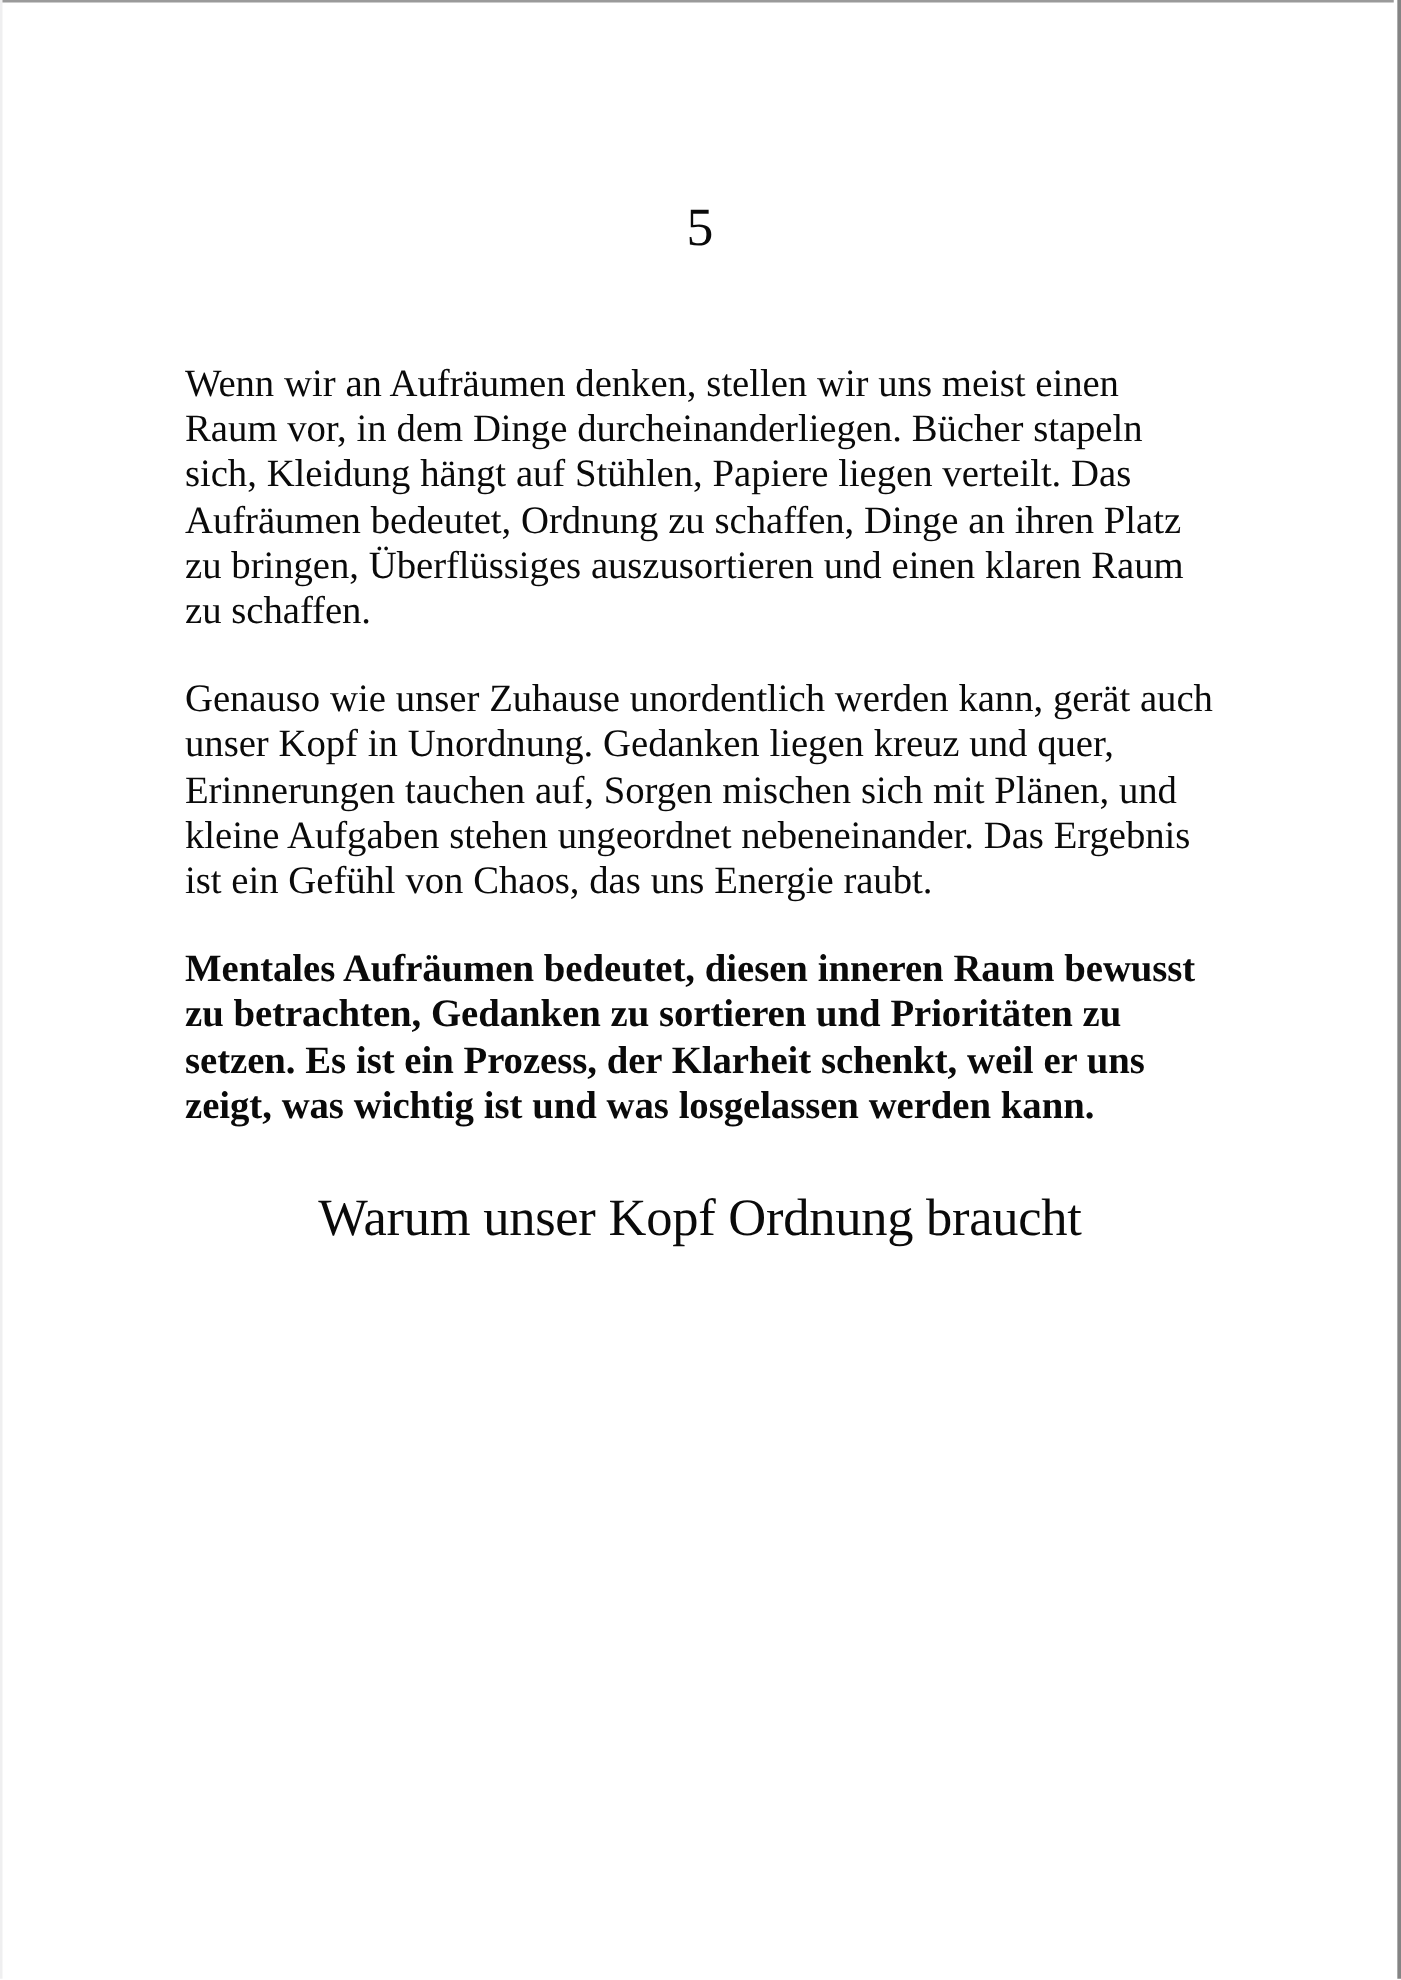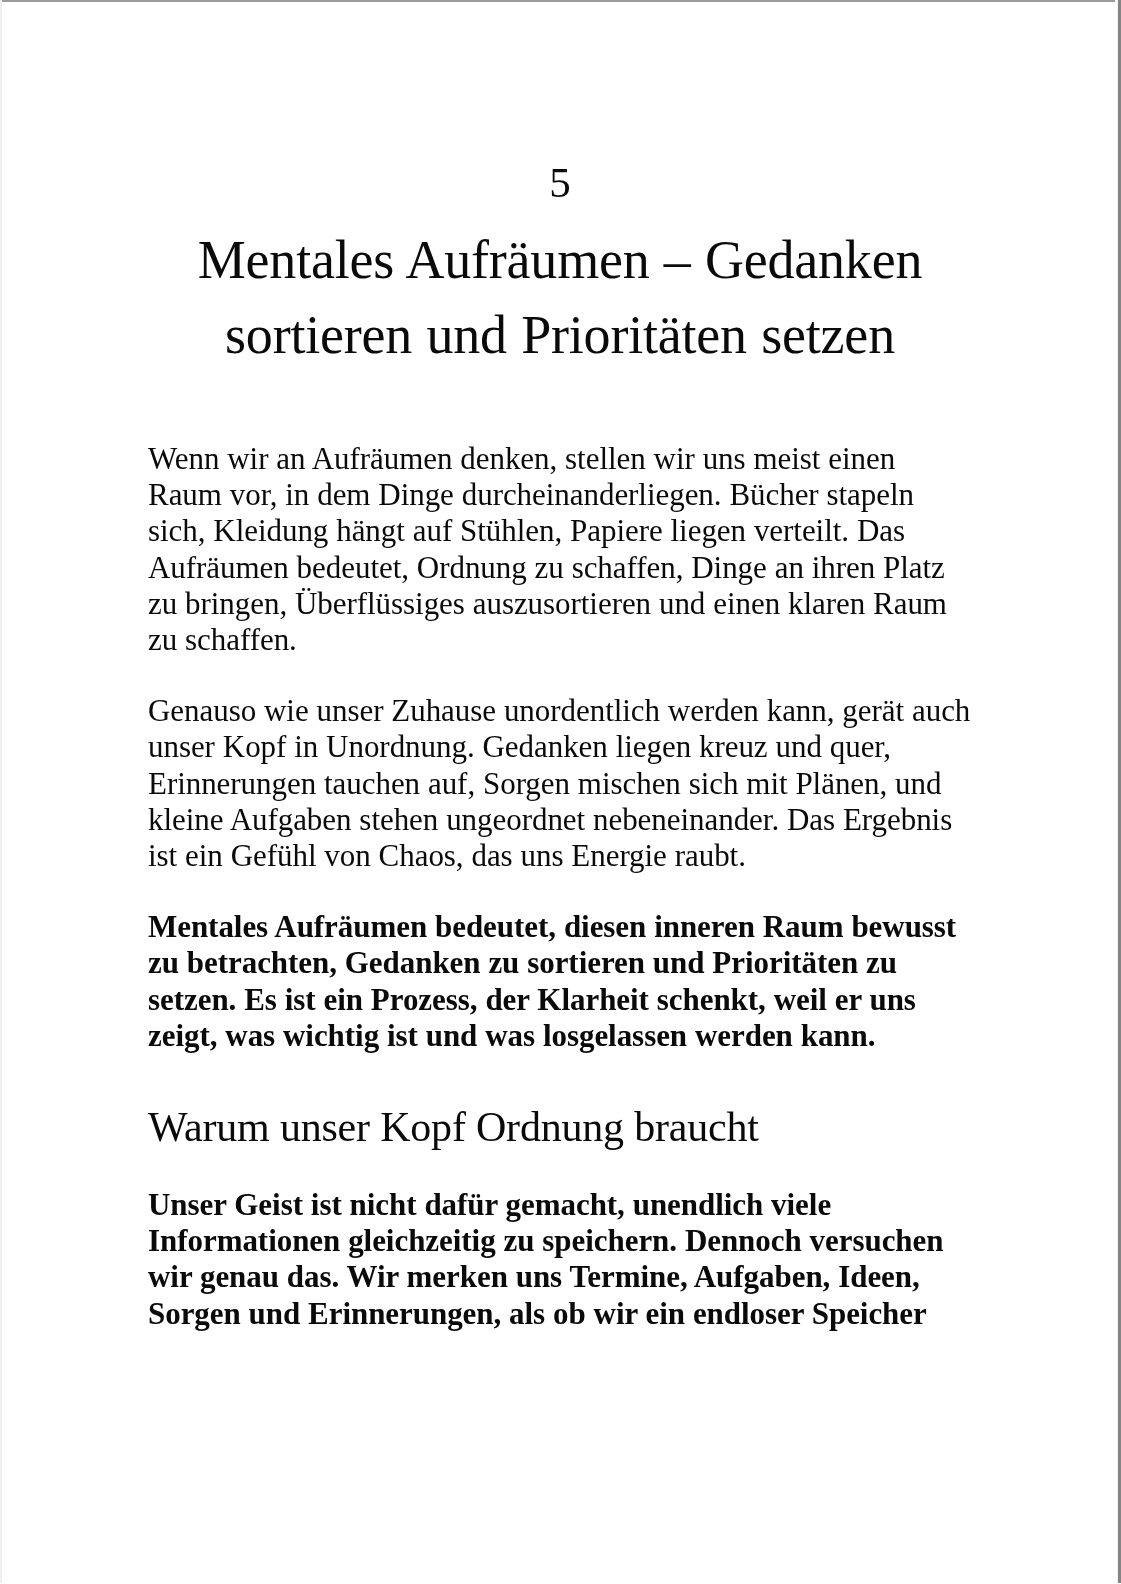--- a/index.html
+++ b/index.html
@@ -74,69 +74,62 @@
     letter-spacing: -0.2px;
     word-spacing: 1px;
   }
 
   
   .body-block {
     padding-top: 68px;
   }
 
   p.para {
-    margin: 0 0 35px 0;
+    margin: 12px 0 35px 0;
     font-size: 31px;
     line-height: 36.2px;
     text-align: left;
     letter-spacing: -0.05px;
     word-spacing: 0.2px;
   }
 
   p.para:last-child {
     margin-bottom: 0;
     font-weight: bold;
   }
 
   h2.section-heading {
     margin: 0;
     padding-top: 49px;
     padding-bottom: 36px;
     font-size: 42px;
     line-height: 48px;
     font-weight: normal;
-    text-align: left;
+    text-align: center;
     letter-spacing: -0.2px;
   }
 </style>
 </head>
 <body>
 
 <div class="page">
 
   <div class="edge-top"></div>
   <div class="edge-left"></div>
   <div class="edge-right"></div>
   <div class="edge-bottom"></div>
 
   <div class="content">
 
     <div class="chapter-number">5</div>
 
-    <h1 class="chapter-title">
-      <span>Mentales Aufräumen – Gedanken</span><br>
-      <span>sortieren und Prioritäten setzen</span>
-    </h1>
 
     <div class="body-block">
       <p class="para">Wenn wir an Aufräumen denken, stellen wir uns meist einen Raum vor, in dem Dinge durcheinanderliegen. Bücher stapeln sich, Kleidung hängt auf Stühlen, Papiere liegen verteilt. Das Aufräumen bedeutet, Ordnung zu schaffen, Dinge an ihren Platz zu bringen, Überflüssiges auszusortieren und einen klaren Raum zu schaffen.</p>
       <p class="para">Genauso wie unser Zuhause unordentlich werden kann, gerät auch unser Kopf in Unordnung. Gedanken liegen kreuz und quer, Erinnerungen tauchen auf, Sorgen mischen sich mit Plänen, und kleine Aufgaben stehen ungeordnet nebeneinander. Das Ergebnis ist ein Gefühl von Chaos, das uns Energie raubt.</p>
       <p class="para">Mentales Aufräumen bedeutet, diesen inneren Raum bewusst zu betrachten, Gedanken zu sortieren und Prioritäten zu setzen. Es ist ein Prozess, der Klarheit schenkt, weil er uns zeigt, was wichtig ist und was losgelassen werden kann.</p>
     </div>
 
     <h2 class="section-heading">Warum unser Kopf Ordnung braucht</h2>
 
-    <div>
-      <p class="para">Unser Geist ist nicht dafür gemacht, unendlich viele Informationen gleichzeitig zu speichern. Dennoch versuchen wir genau das. Wir merken uns Termine, Aufgaben, Ideen, Sorgen und Erinnerungen, als ob wir ein endloser Speicher</p>
-    </div>
 
   </div>
 </div>
 
 </body></html>

